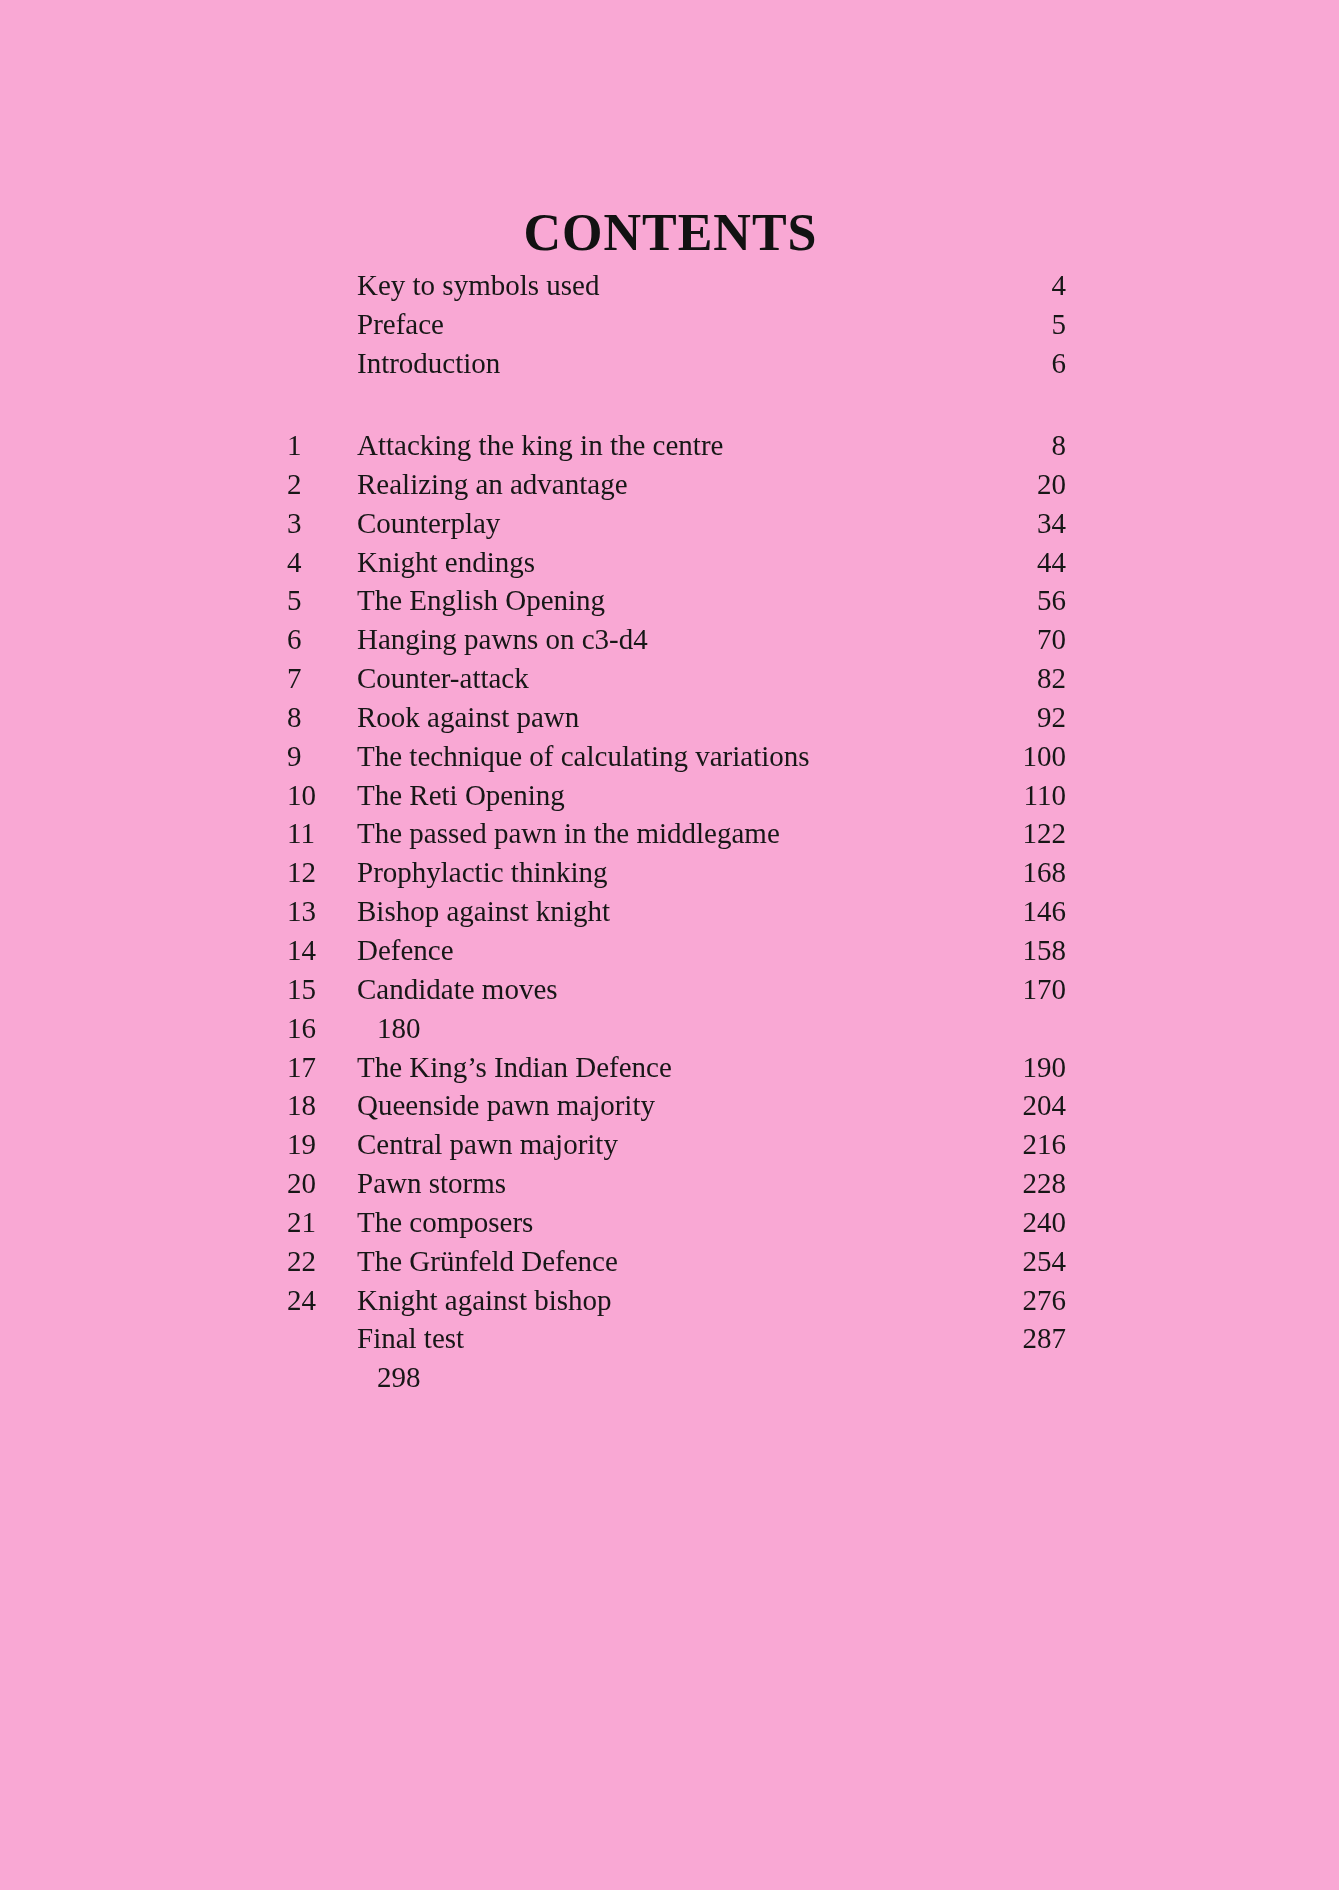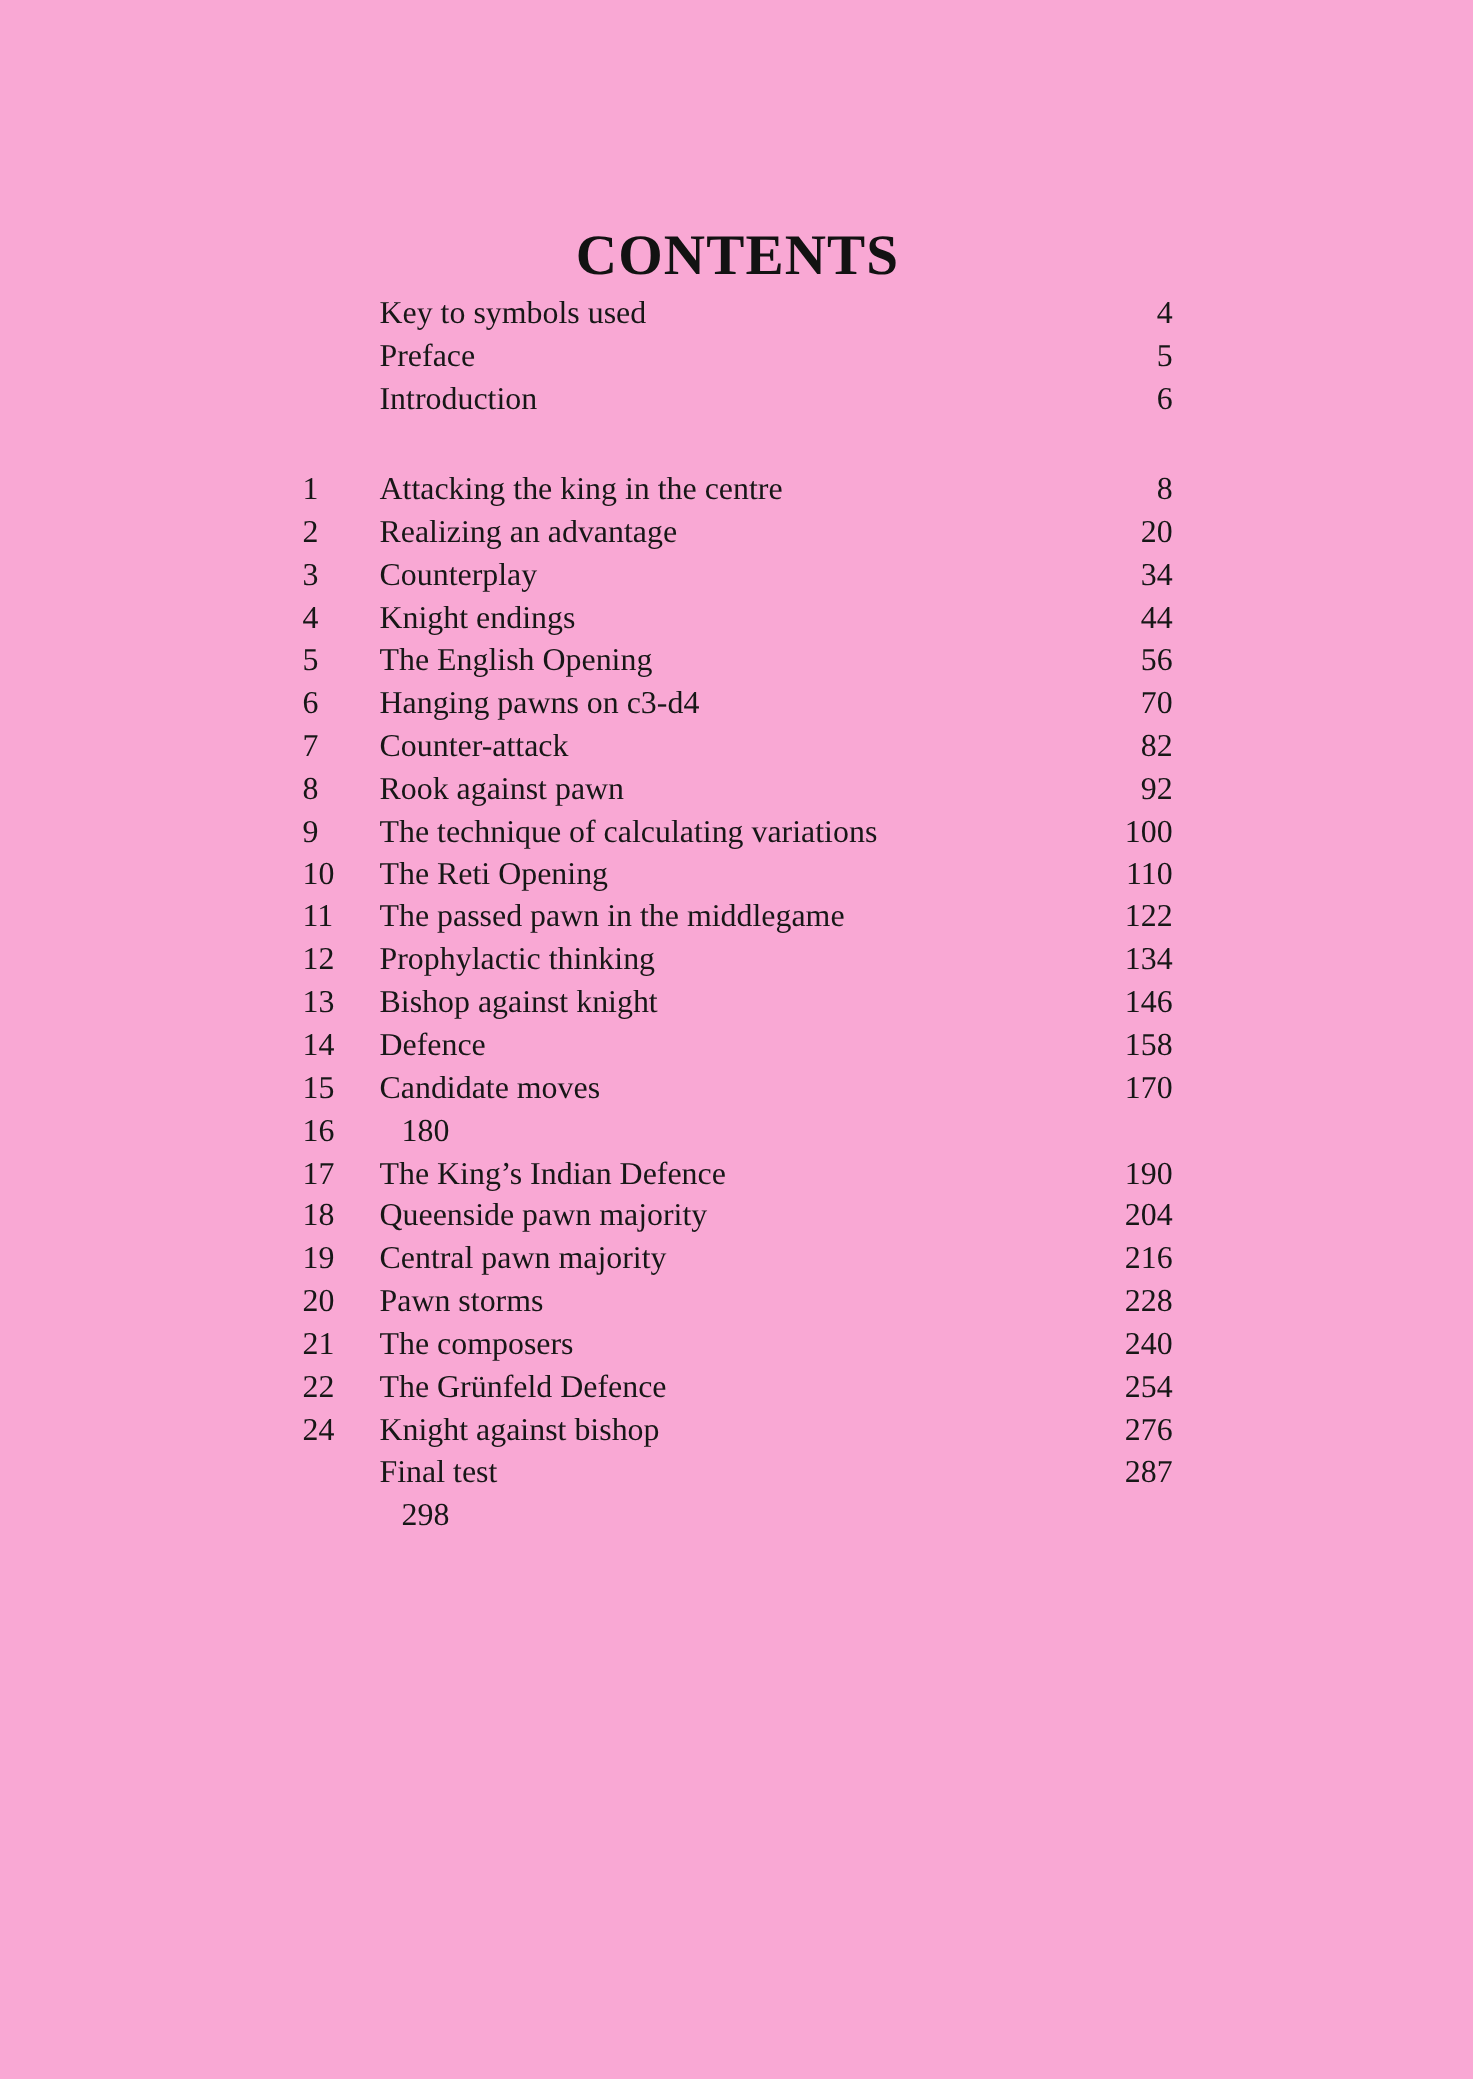--- a/index.html
+++ b/index.html
@@ -40,20 +40,21 @@
     font-size: 29px;
   }
   .front-block { top: 266px; }
   .chapters-block { top: 426px; }
   .toc-row {
     display: flex;
     align-items: flex-start;
     height: 38.85px;
     line-height: 38.85px;
     white-space: nowrap;
+    margin-left: 12px;
   }
   .toc-num {
     width: 70px;
     flex: 0 0 70px;
     text-align: left;
   }
   .toc-title {
     flex: 1 1 auto;
     overflow: hidden;
   }
@@ -153,21 +154,21 @@
 
   <div class="toc-row">
     <span class="toc-num">11</span>
     <span class="toc-title">The passed pawn in the middlegame</span>
     <span class="toc-page">122</span>
   </div>
 
   <div class="toc-row">
     <span class="toc-num">12</span>
     <span class="toc-title">Prophylactic thinking</span>
-    <span class="toc-page">134</span>
+    <span class="toc-page">168</span>
   </div>
 
   <div class="toc-row">
     <span class="toc-num">13</span>
     <span class="toc-title">Bishop against knight</span>
     <span class="toc-page">146</span>
   </div>
 
   <div class="toc-row">
     <span class="toc-num">14</span>

